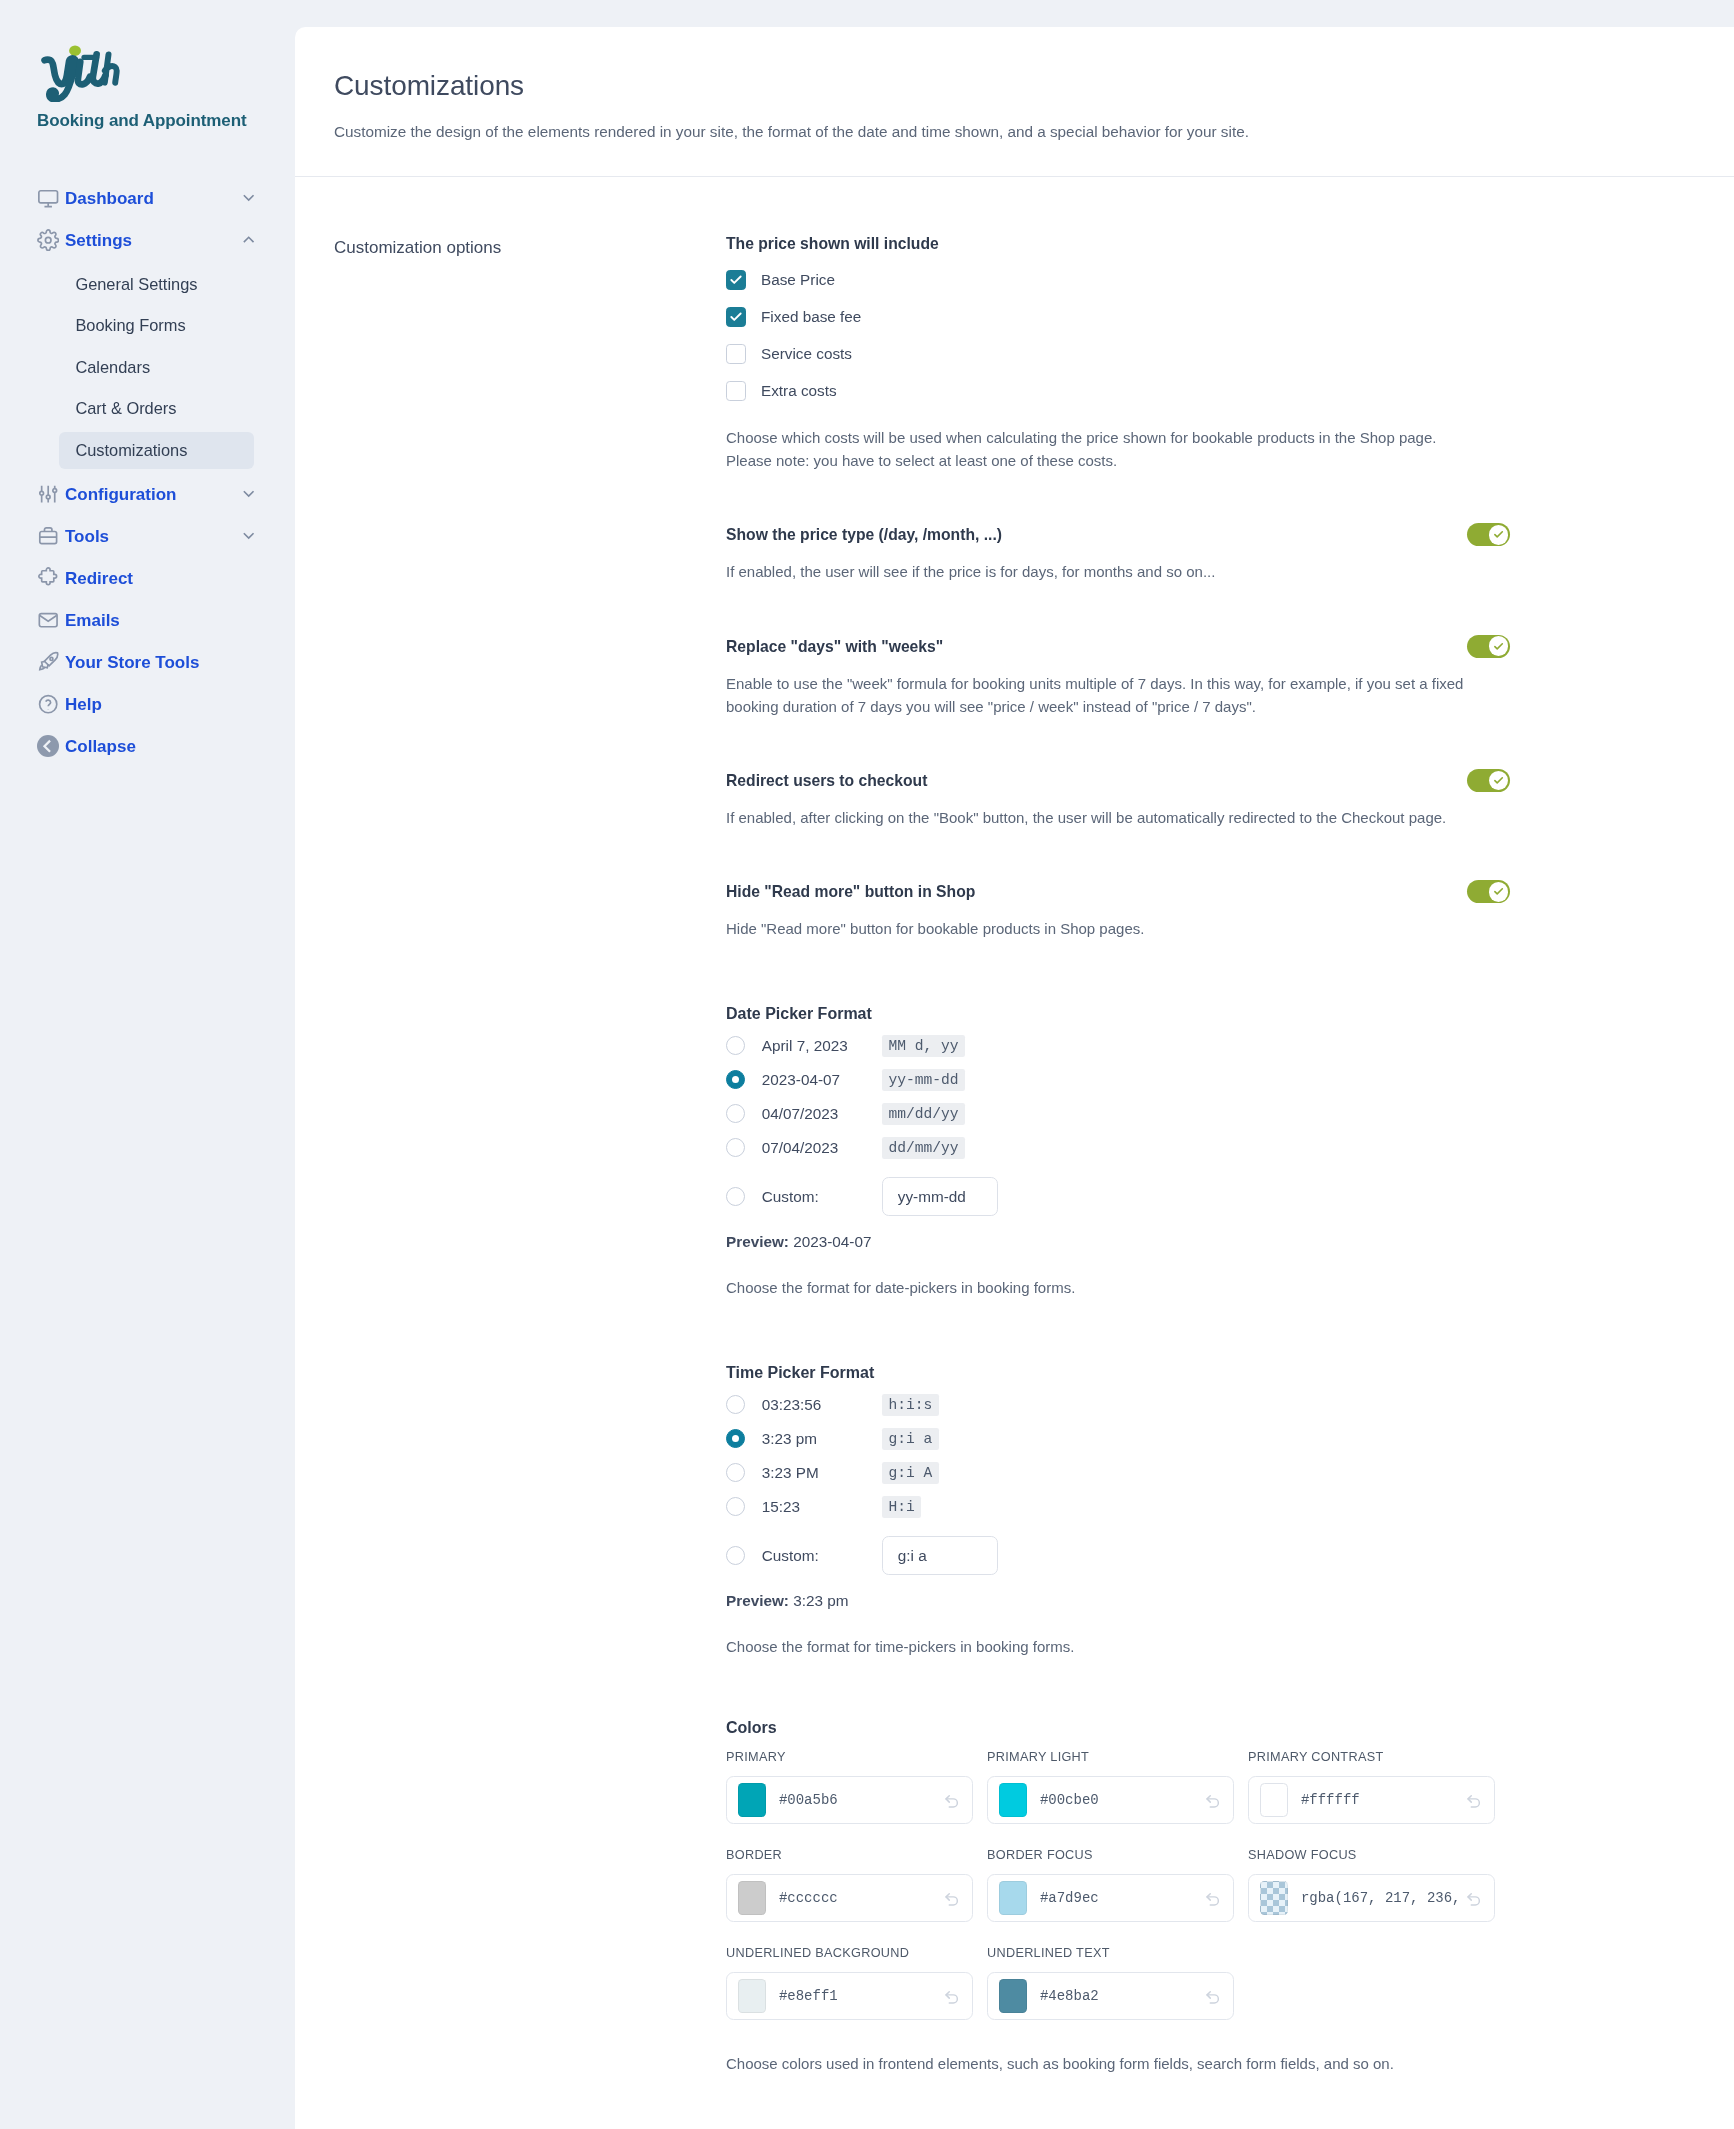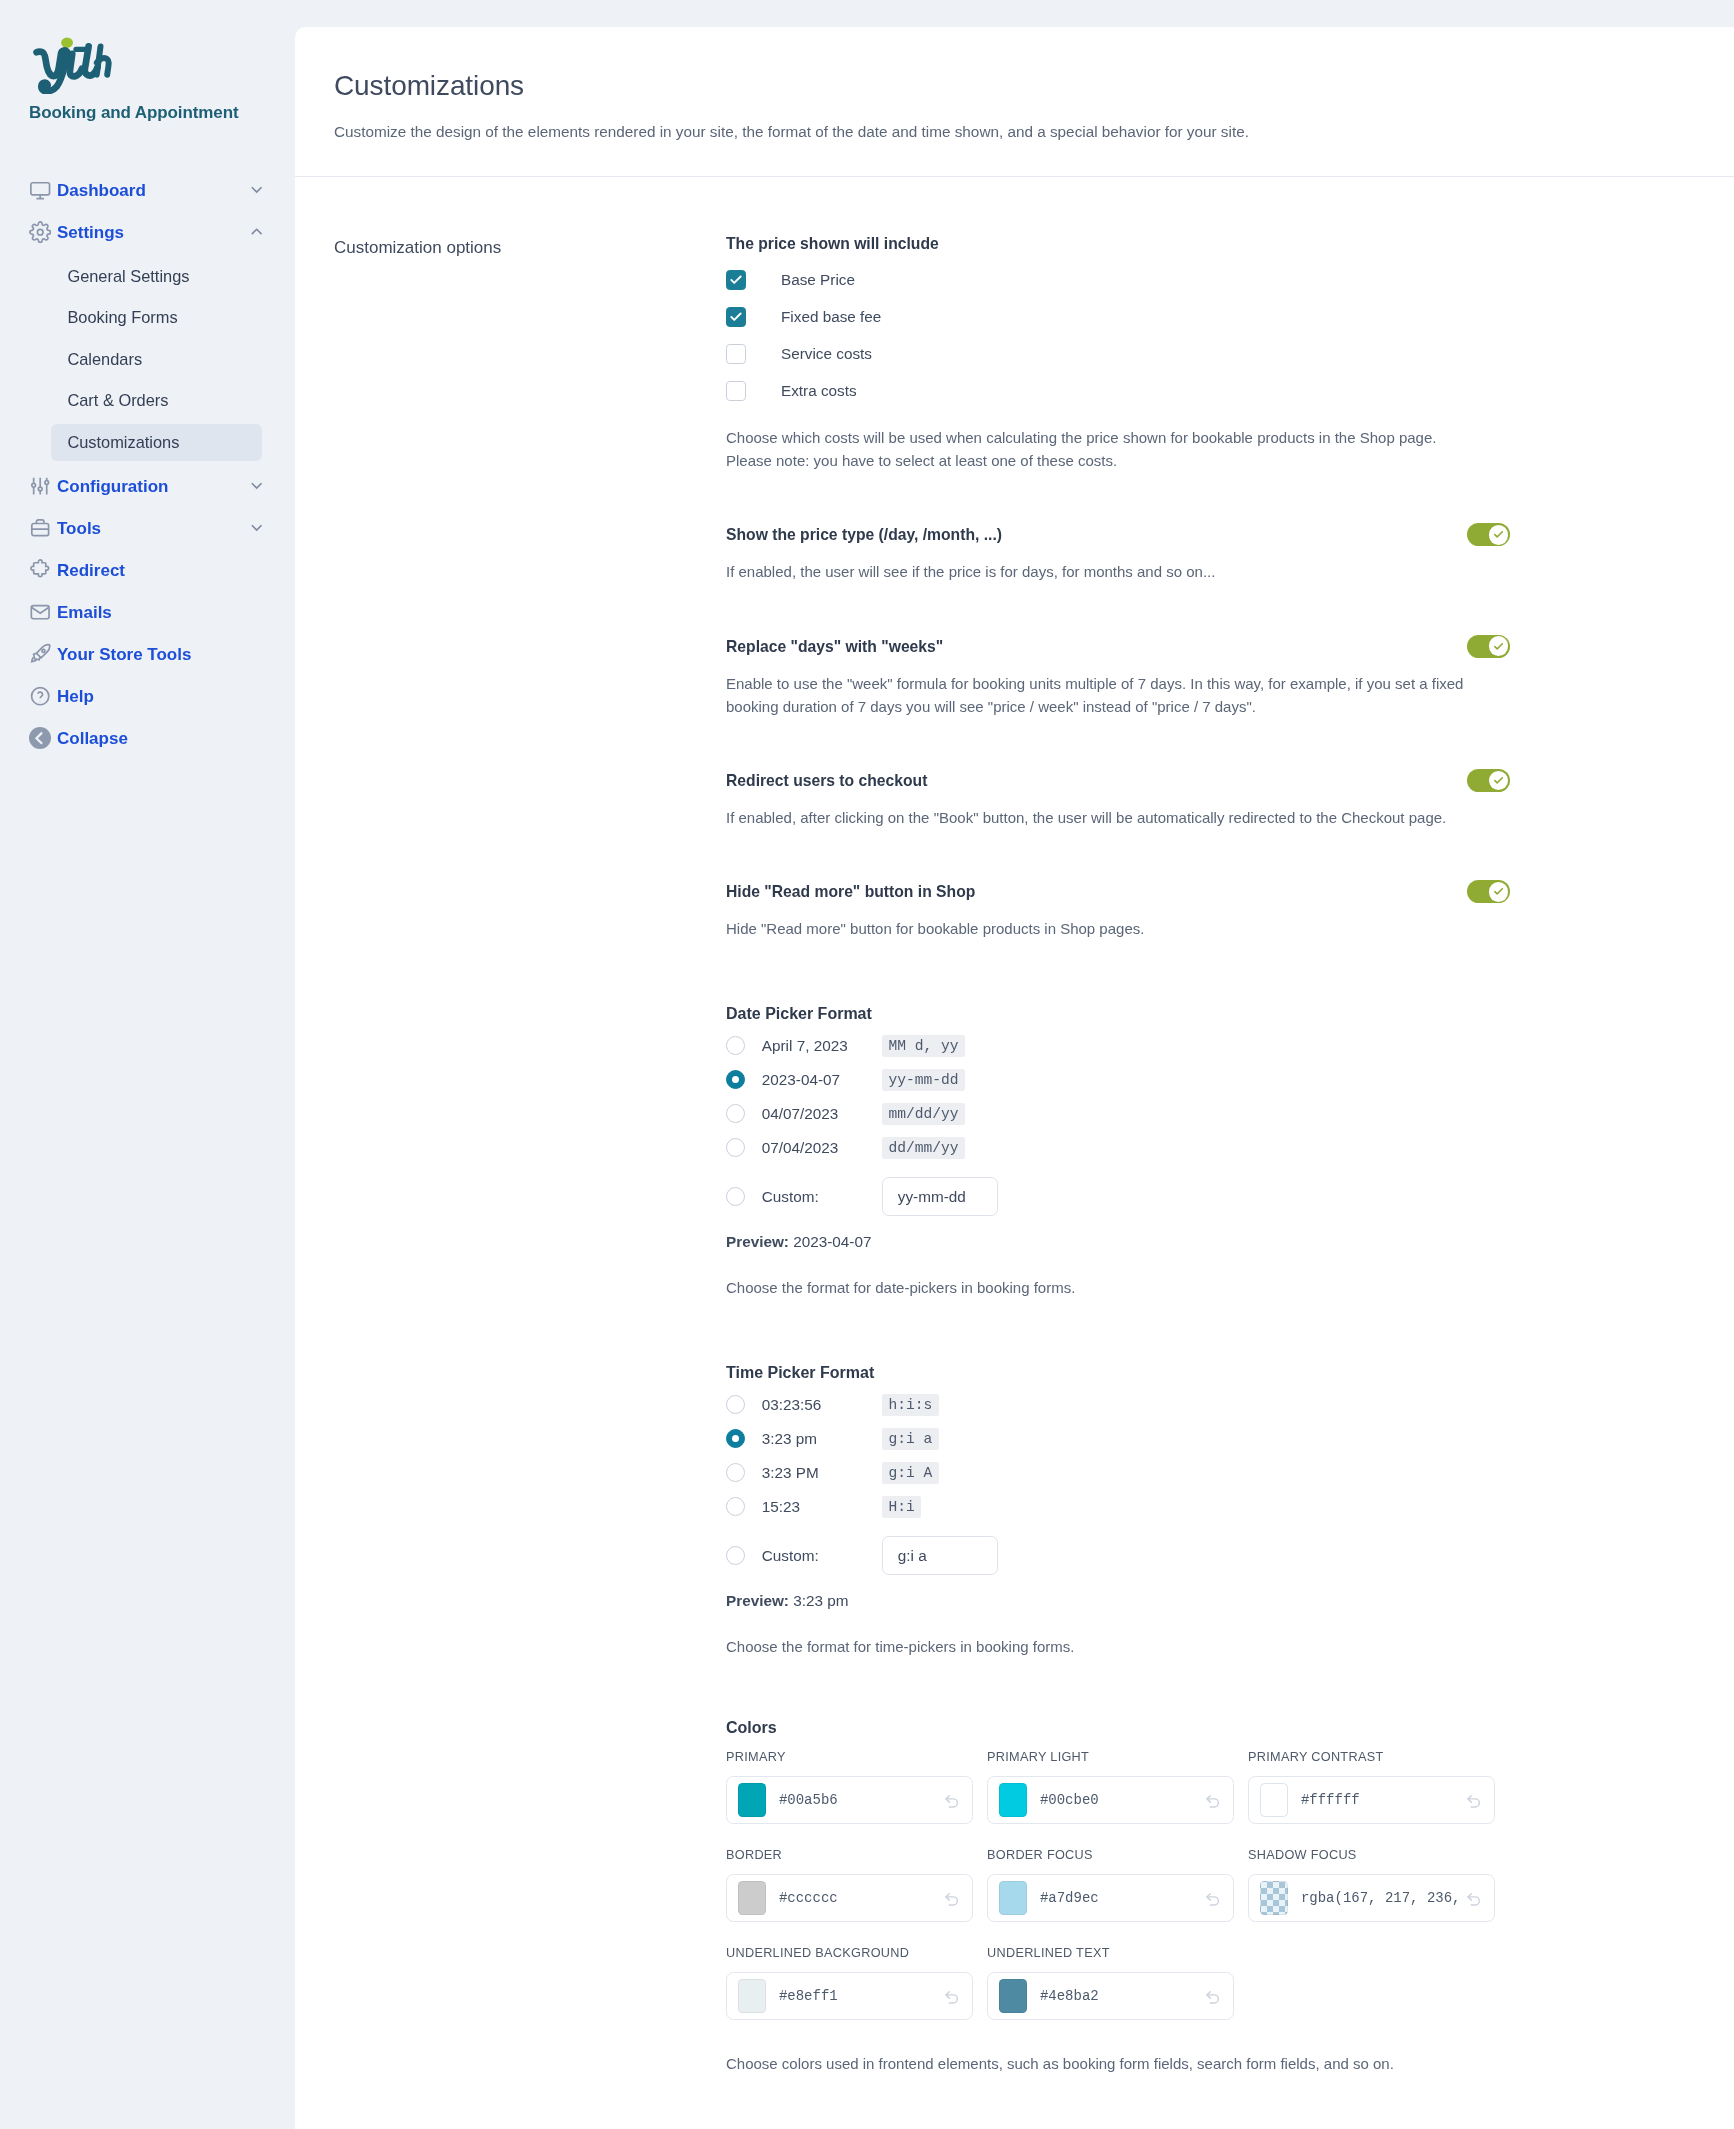--- a/index.html
+++ b/index.html
@@ -5,21 +5,21 @@
   * { box-sizing: border-box; margin: 0; padding: 0; }
   html, body {
     width: 1734px;
     background: #eef1f6;
     font-family: "Liberation Sans", sans-serif;
     -webkit-font-smoothing: antialiased;
   }
   .page { width: 1734px; min-height: 2129px; display: flex; position: relative; }
 
   
-  .sidebar { width: 295px; flex: 0 0 295px; padding: 8px; background: #eef1f6; }
+  .sidebar { width: 295px; flex: 0 0 295px; padding: 16px; background: #eef1f6; }
   .logo-wrap { padding: 28px 0 0 21px; }
   .yith-logo { width: 88px; height: 58px; display: block; }
   .brand-sub {
     margin: 9px 0 0 21px;
     font-size: 17px;
     font-weight: bold;
     color: #1d5f75;
     letter-spacing: -0.1px;
   }
   .nav { margin-top: 46px; }
@@ -67,21 +67,21 @@
   .opt-section-label {
     flex: 0 0 392px; font-size: 17px; color: #3f4a5f; padding-top: 3px;
   }
   .fields { flex: 1 1 auto; padding-right: 45px; max-width: 829px; }
 
   .field { margin-bottom: 0; }
   .field-label { font-size: 15.7px; color: #2f3a4d; font-weight: 600; }
   .field-desc { font-size: 15px; color: #5b6678; line-height: 1.55; }
 
   
-  .cb-row { display: flex; align-items: center; margin-top: 17px; gap: 20px; }
+  .cb-row { display: flex; align-items: center; margin-top: 17px; }
   .cb {
     width: 20px; height: 20px; border-radius: 3.7px;
     border: 1.2px solid #c9d0dc; background: #fff;
     flex: 0 0 20px; display: flex; align-items: center; justify-content: center;
     cursor: pointer;
   }
   .cb.on { background: #1b7d96; border-color: #1b7d96; }
   .cb svg { width: 14px; height: 14px; color: #fff; display: none; }
   .cb.on svg { display: block; }
   .cb-label { font-size: 15.3px; color: #3f4a5f; margin-left: 15px; }

